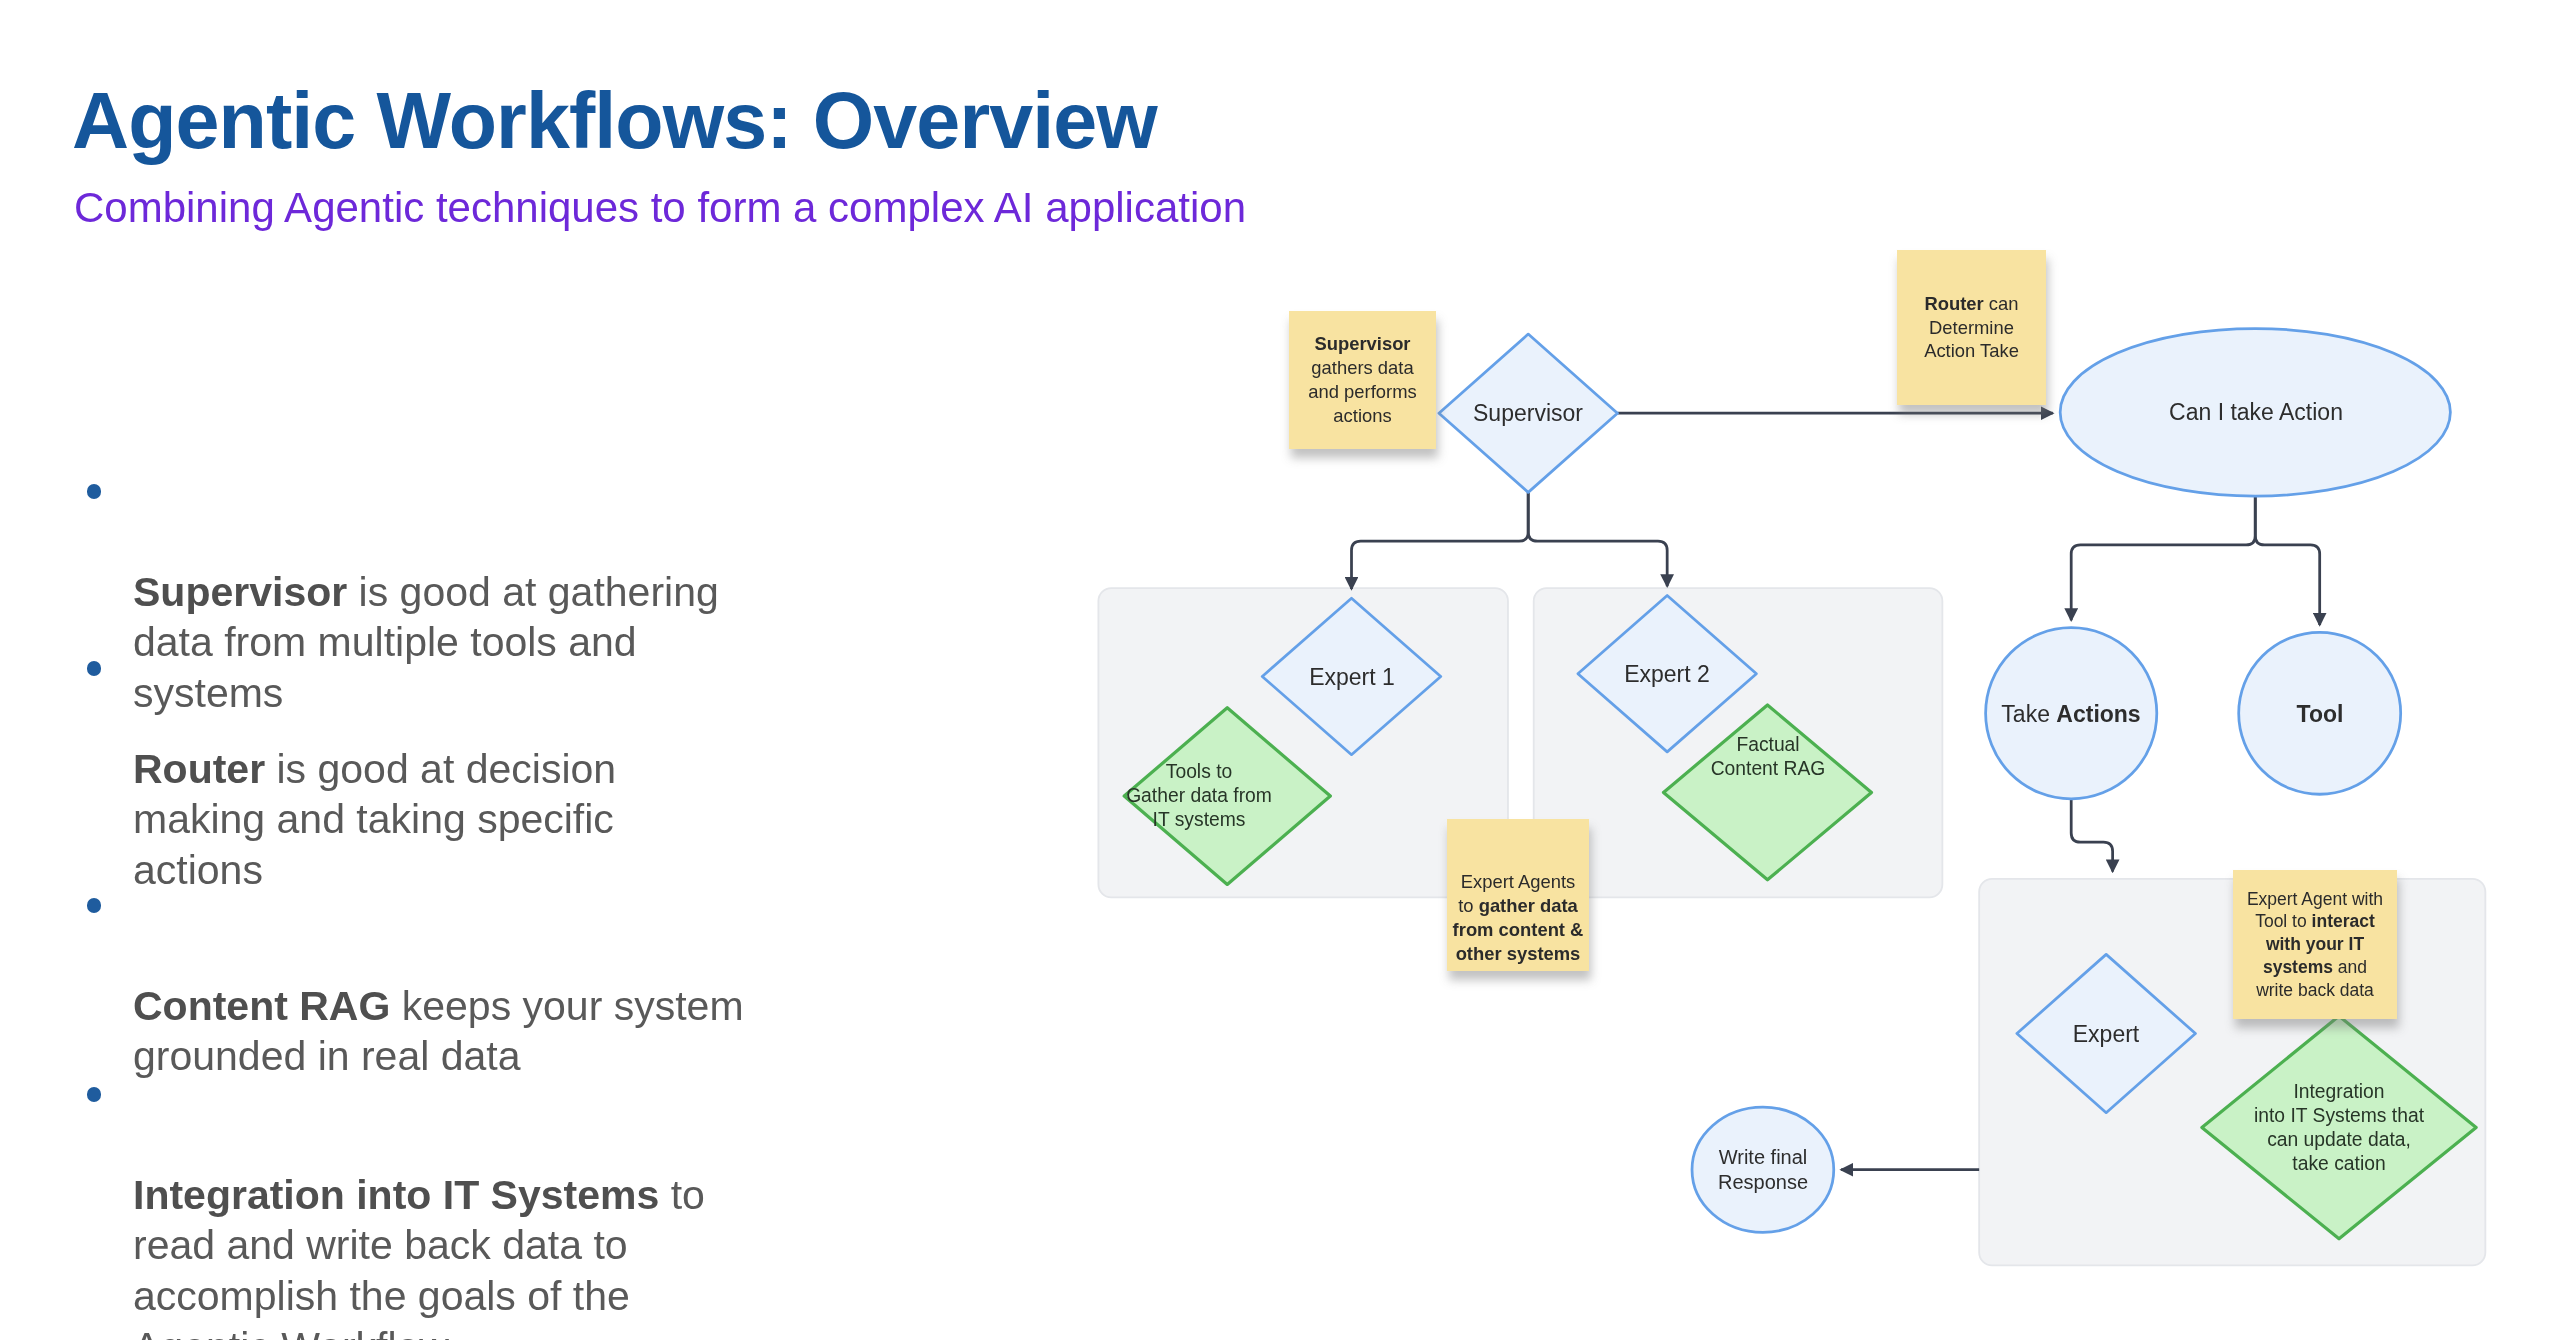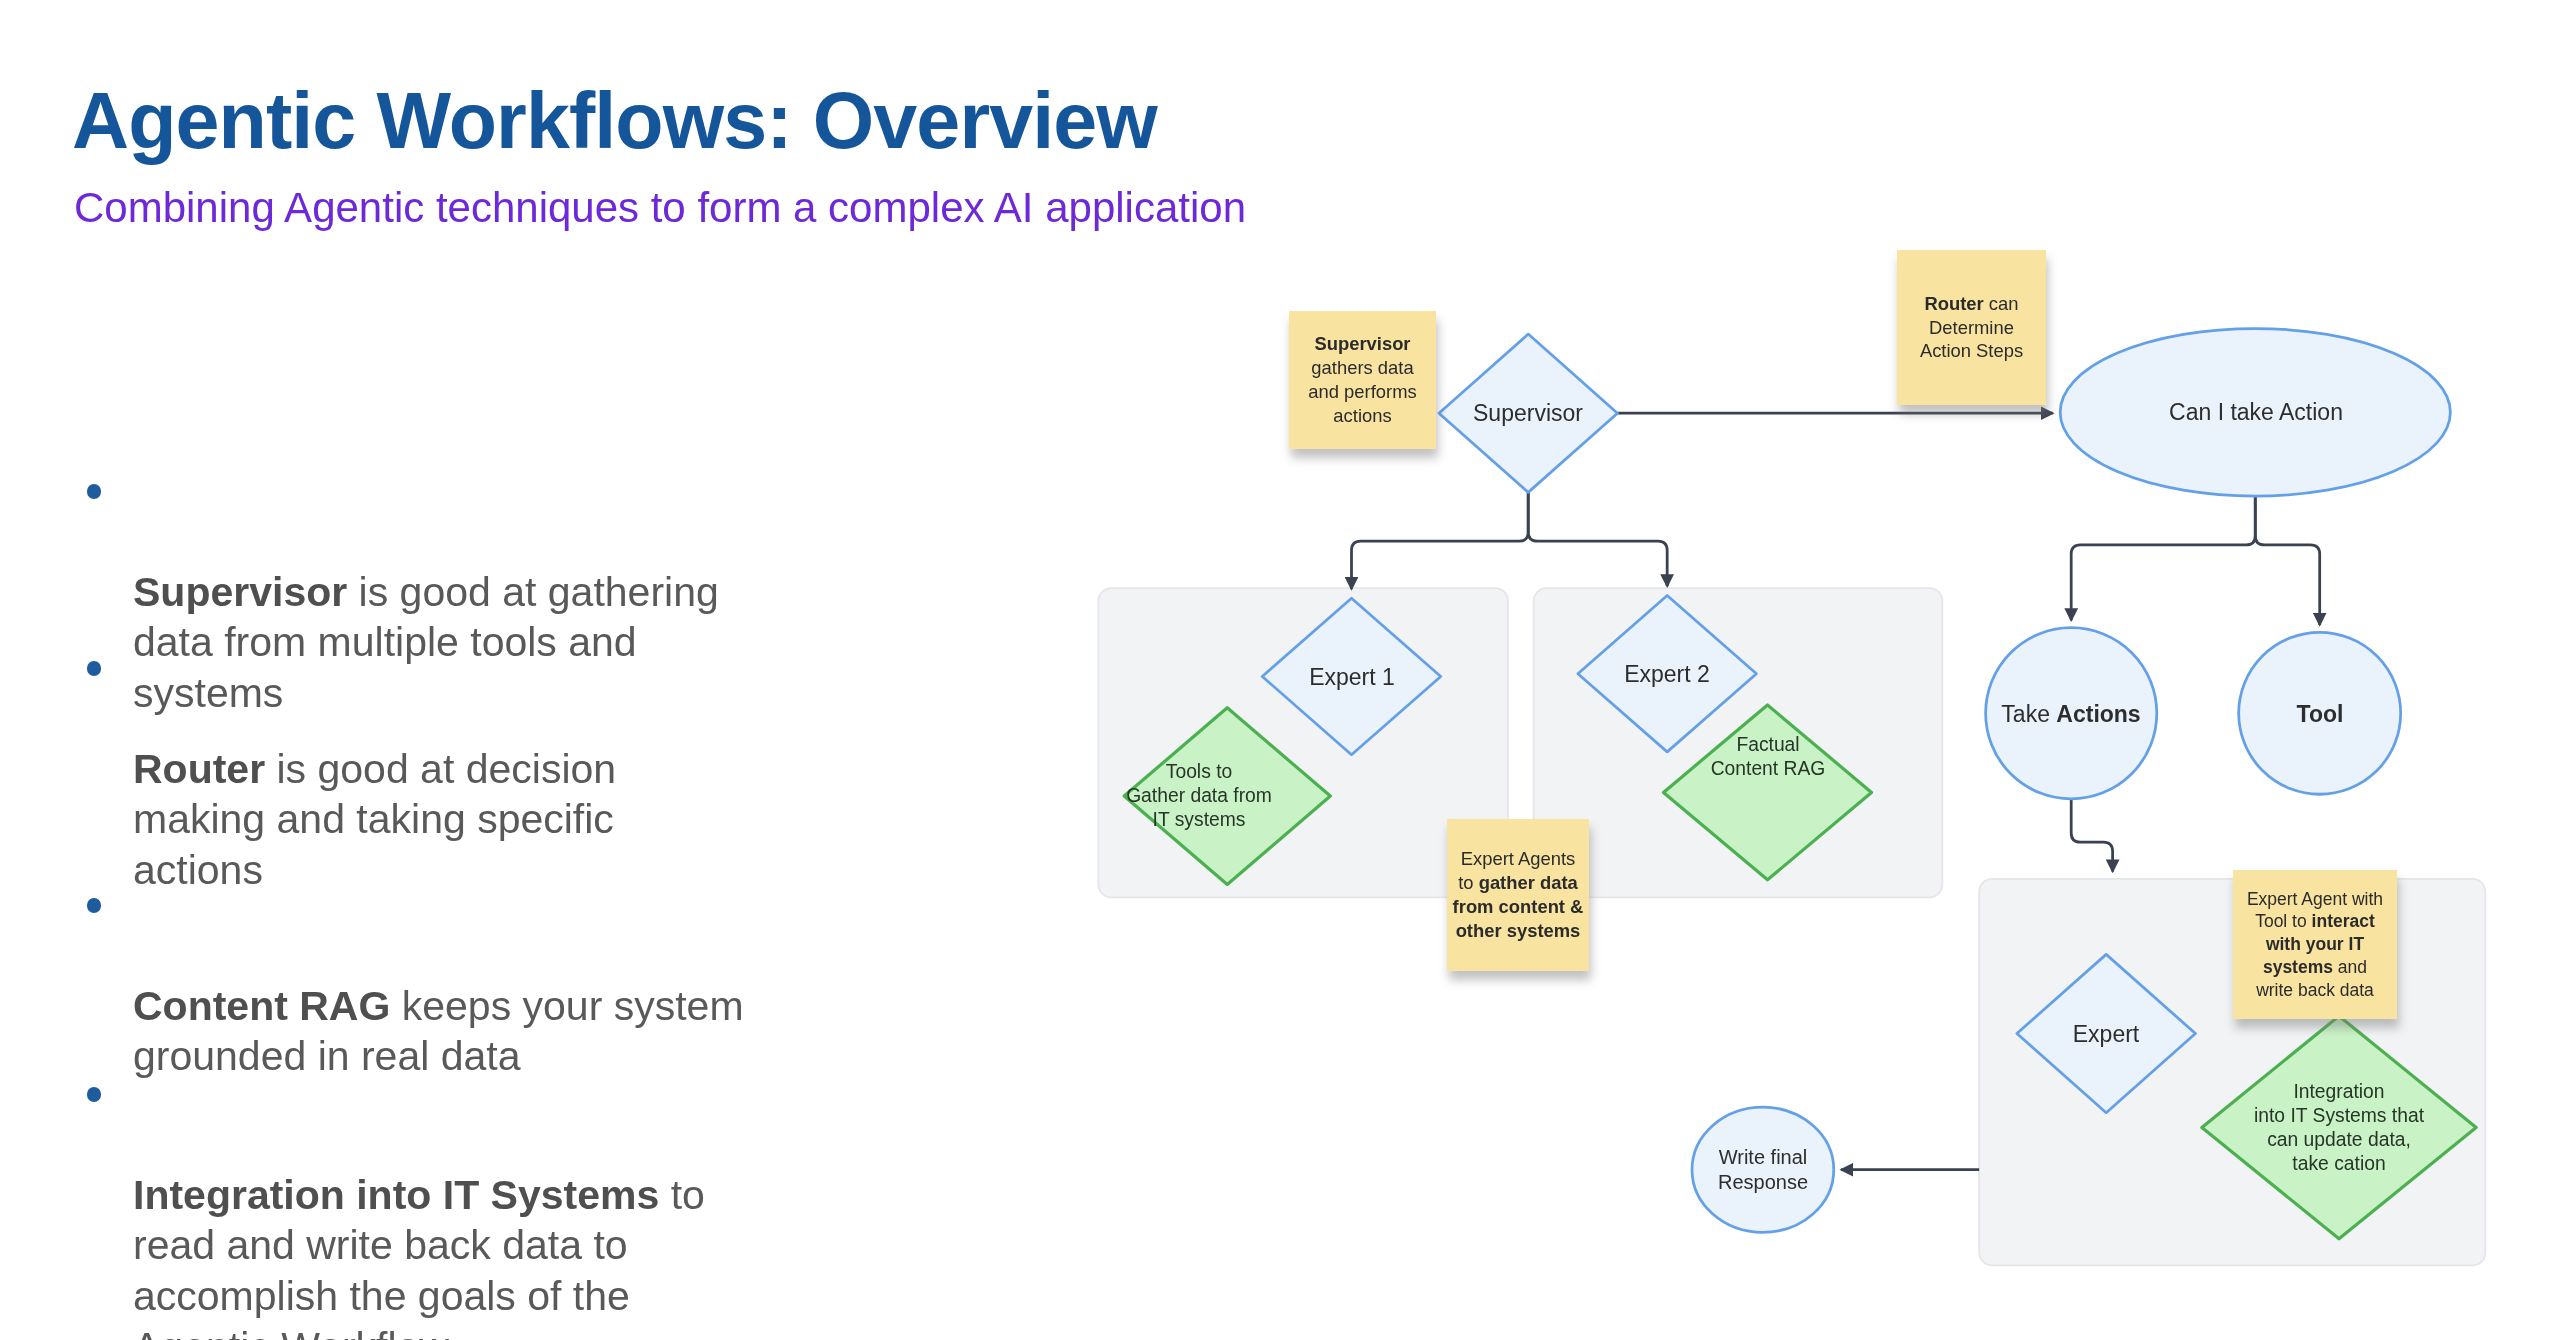--- a/index.html
+++ b/index.html
@@ -114,23 +114,23 @@
 
   <div class="sticky" style="left:1289px;top:311px;width:147px;height:138px;">
     <div class="txt"><b>Supervisor</b><span>
 gathers data
 and performs
 actions</span></div>
   </div>
   <div class="sticky" style="left:1897px;top:250px;width:149px;height:155px;">
     <div class="txt"><b>Router</b><span> can
 Determine
-Action Steps</span></div>
+Action Take</span></div>
   </div>
-  <div class="sticky" style="left:1447px;top:819px;width:142px;height:152px;">
+  <div class="sticky" style="left:1447px;top:819px;width:142px;height:152px;align-items:flex-end;">
     <div class="txt"><span>Expert Agents
 to </span><b>gather data
 from content &amp;
 other systems</b></div>
   </div>
   <div class="sticky" style="left:2233px;top:870px;width:164px;height:149px;">
     <div class="txt" style="font-size:17.5px;"><span>Expert Agent with
 Tool to </span><b>interact
 with your IT
 systems</b><span> and

